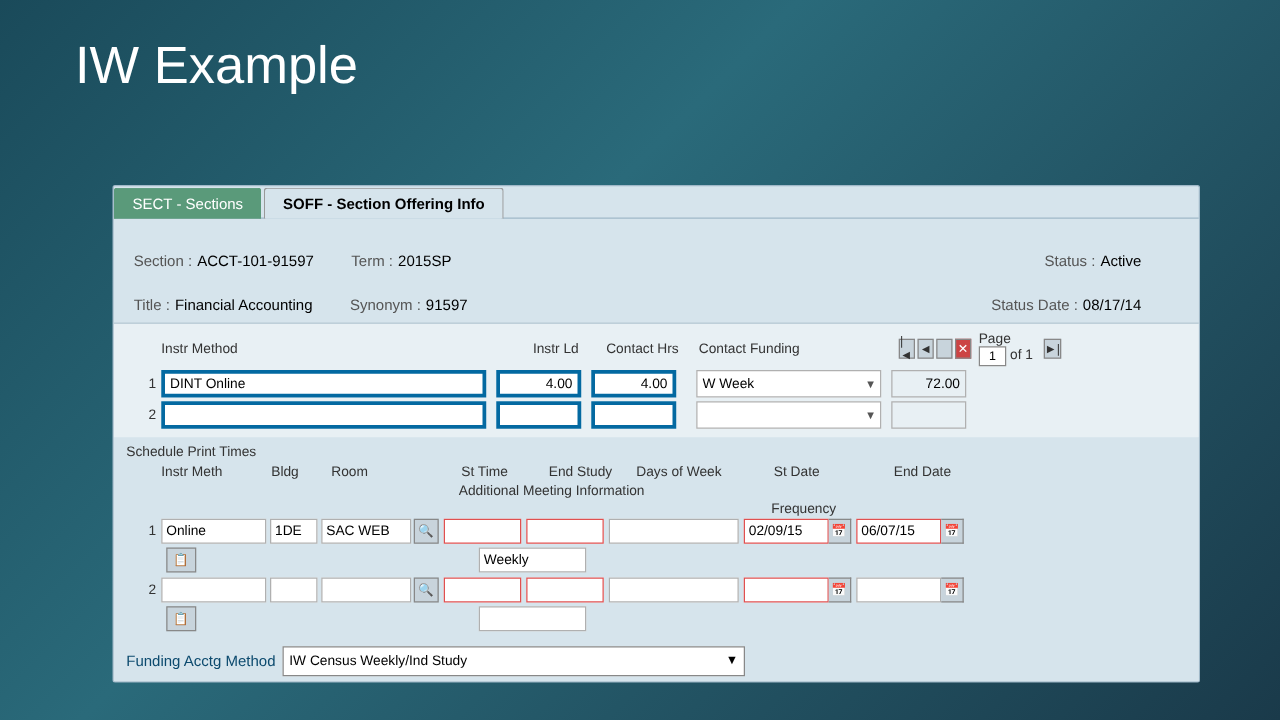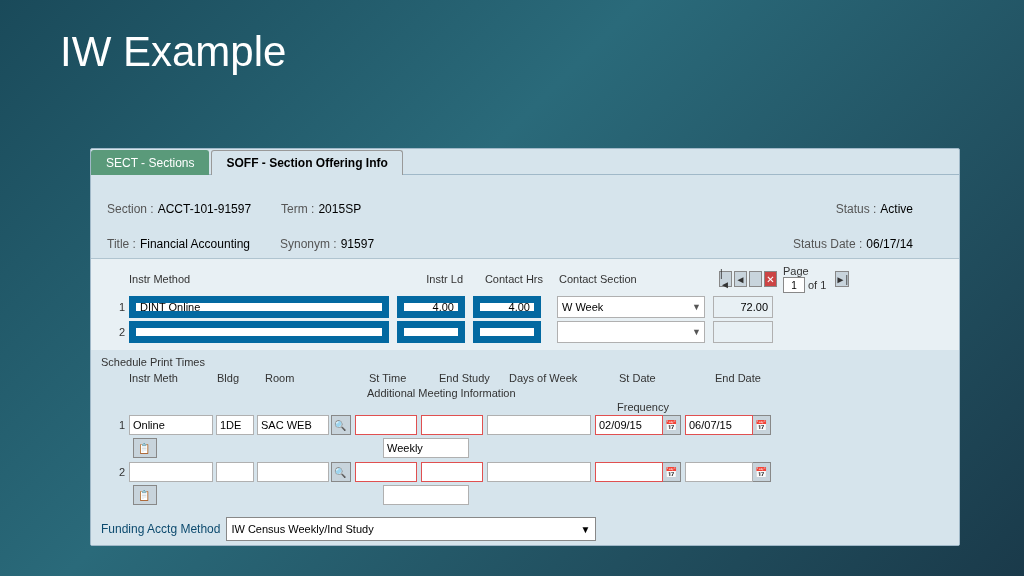--- a/index.html
+++ b/index.html
@@ -151,21 +151,21 @@
     .row-num {
       width: 24px;
       font-size: 11px;
       color: #333;
       text-align: right;
       margin-right: 4px;
     }
 
     .grid-input {
       height: 22px;
-      border: 7px solid #0369a1;
+      border: 3px solid #0369a1;
       background: white;
       font-size: 11px;
       padding: 0 4px;
       outline: none;
     }
 
     .input-instr-meth { width: 260px; }
     .input-instr-ld { width: 68px; text-align: right; margin-left: 8px; }
     .input-contact-hrs { width: 68px; text-align: right; margin-left: 8px; }
 
@@ -401,31 +401,31 @@
       <span class="header-label">Status :</span>
       <span class="header-value">Active</span>
     </div>
     <div class="header-row">
       <span class="header-label">Title :</span>
       <span class="header-value">Financial Accounting</span>
       <span class="header-label">Synonym :</span>
       <span class="header-value">91597</span>
       <span style="flex:1"></span>
       <span class="header-label">Status Date :</span>
-      <span class="header-value">06/17/14</span>
+      <span class="header-value">08/17/14</span>
     </div>
   </div>
 
   <div class="grid-area">
 
     <div class="grid-col-headers">
       <span class="col-instr-meth">Instr Method</span>
       <span class="col-instr-ld">Instr Ld</span>
       <span class="col-contact-hrs">Contact Hrs</span>
-      <span class="col-contact-meas">Contact Section</span>
+      <span class="col-contact-meas">Contact Funding</span>
       <span class="col-nav">
         <div class="nav-btn">|◄</div>
         <div class="nav-btn">◄</div>
         <div class="nav-btn" style="background:#c8d4dc;"></div>
         <div class="nav-x">✕</div>
         <span class="col-page">
           <span>Page</span>
           <input type="text" value="1" style="width: 22px; height: 16px; font-size: 10px; text-align: center; border: 1px solid rgb(136, 136, 136);">
           <span>of</span>
           <span>1</span>

